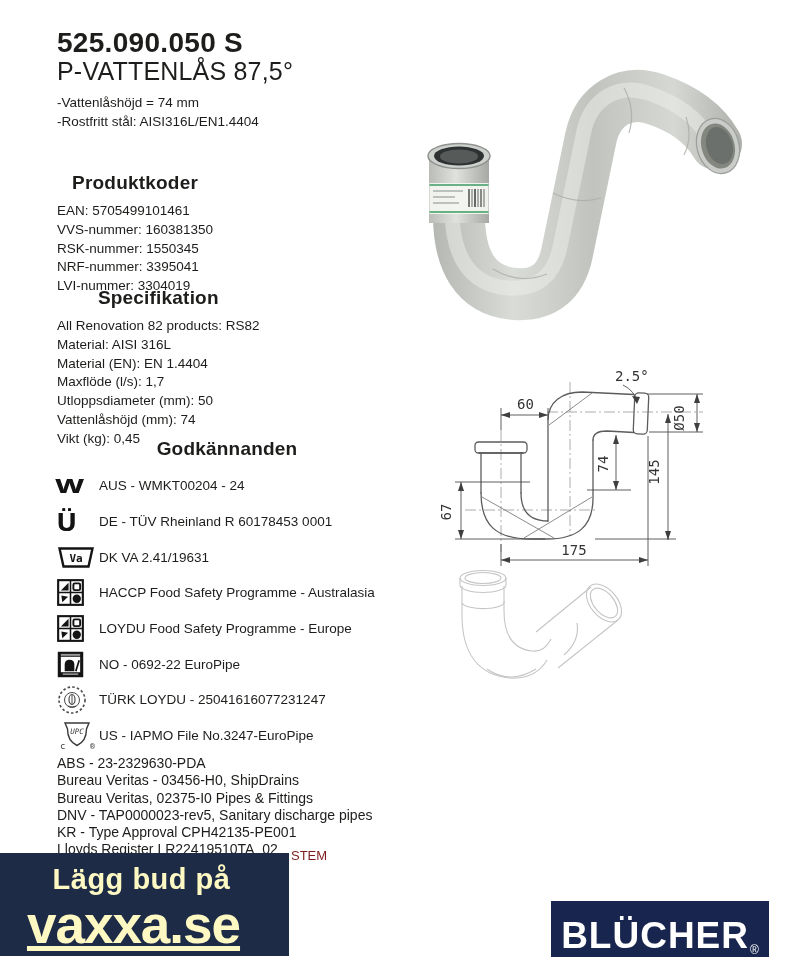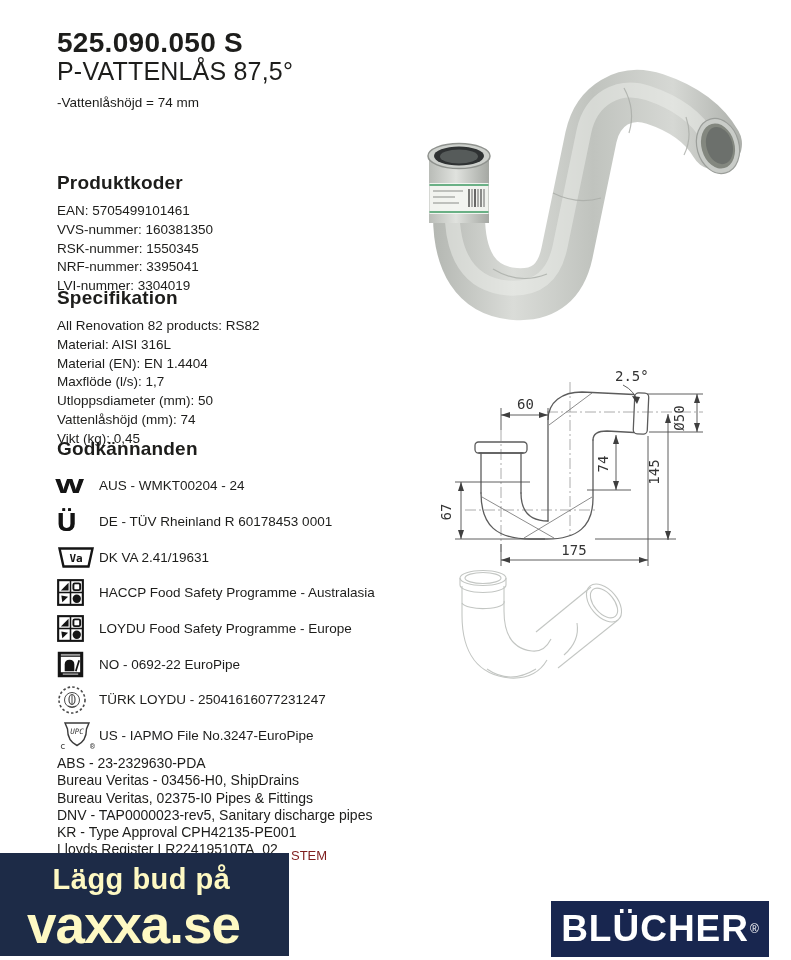--- a/index.html
+++ b/index.html
@@ -4,51 +4,52 @@
 <style>
   html,body{margin:0;padding:0;background:#e8e8e8;}
   .page{position:relative;width:791px;height:960px;background:#ffffff;
         font-family:"Liberation Sans",sans-serif;color:#1d1d1b;overflow:hidden;margin:0 auto;}
   .abs{position:absolute;}
   
   .h1{font-size:28px;font-weight:bold;line-height:30px;letter-spacing:.3px;}
   .h2{font-size:25px;font-weight:normal;line-height:26px;letter-spacing:.2px;}
   .lines13 div{font-size:13.5px;line-height:18.8px;}
   .lines12 div{font-size:14px;line-height:17.3px;}
-  .section-title{font-size:19px;font-weight:bold;margin-bottom:8px;letter-spacing:.2px;}
+  .section-title{font-size:19px;font-weight:bold;margin-bottom:8px;letter-spacing:.2px;text-align:center;}
   
   .approval-row{display:flex;align-items:center;height:35.7px;}
   .approval-icon{width:42px;flex:0 0 42px;display:flex;align-items:center;}
   .approval-label{font-size:13.5px;}
   .glyph-big{font-size:26px;font-weight:bold;color:#141414;line-height:1;
              text-shadow:.6px 0 0 currentColor;}
   .frag{font-size:13px;color:#7f1d1d;}
   
   .banner{background:#1d2b47;color:#fef9c3;cursor:pointer;}
   .banner .l1{position:absolute;left:0;right:6px;top:10px;text-align:center;
               font-size:29px;font-weight:bold;letter-spacing:.5px;}
   .banner .l2{position:absolute;left:0;right:22px;top:41px;text-align:center;
-              font-size:53px;font-weight:bold;letter-spacing:-1px;}
-  .brandbox{background:#18264f;color:#fff;display:flex;align-items:center;justify-content:center;}
+              font-size:53px;font-weight:bold;letter-spacing:-1px;text-decoration:underline;}
+  .brandbox{background:#18264f;color:#fff;display:flex;align-items:flex-end;justify-content:center;}
   .brandbox .nm{font-size:37px;font-weight:bold;letter-spacing:1px;}
   .brandbox .rg{font-size:12px;vertical-align:super;margin-left:1px;}
   svg text{font-family:"DejaVu Sans Mono",monospace;}
 </style>
 </head>
 <body>
 
 <div class="page">
 
   <div class="abs" style="left:57px;top:28px;">
     <div class="h1">525.090.050 S</div>
     <div class="h2">P-VATTENLÅS 87,5°</div>
   </div>
 
   <div class="abs lines13" style="left:57px;top:94px;">
     <div>-Vattenlåshöjd = 74 mm</div>
+    <div>-Rostfritt stål: AISI316L/EN1.4404</div>
   </div>
 
   <div class="abs" style="left:57px;top:172px;">
     <div class="section-title">Produktkoder</div>
     <div class="lines13">
       <div>EAN: 5705499101461</div>
       <div>VVS-nummer: 160381350</div>
       <div>RSK-nummer: 1550345</div>
       <div>NRF-nummer: 3395041</div>
       <div>LVI-nummer: 3304019</div>

